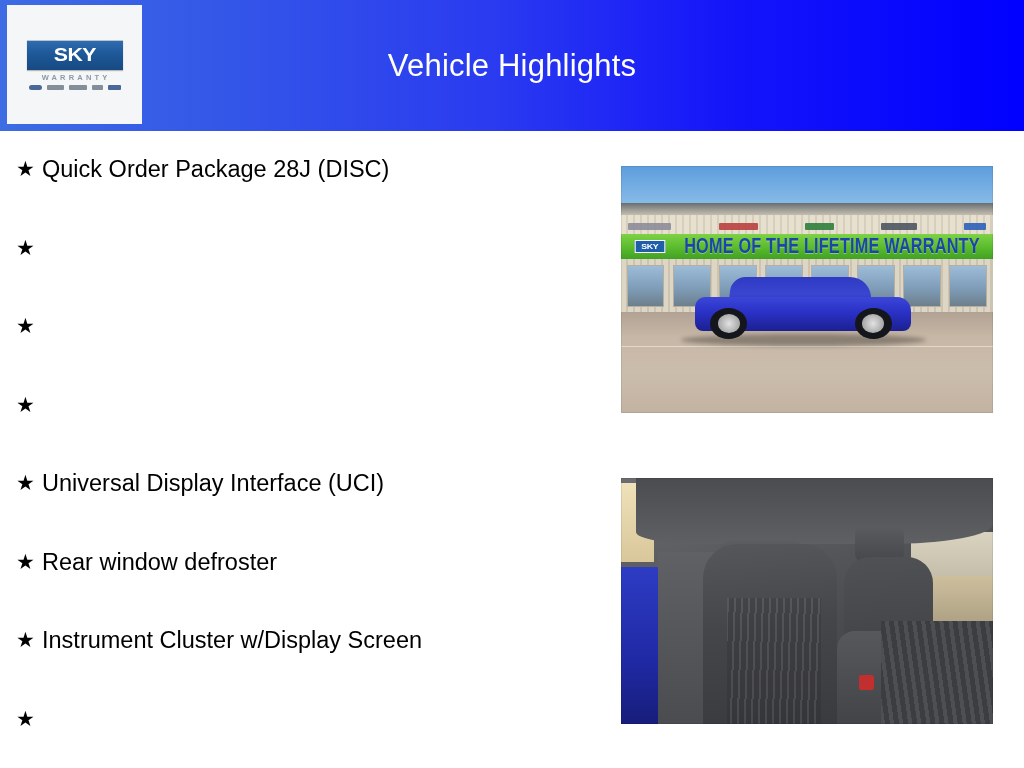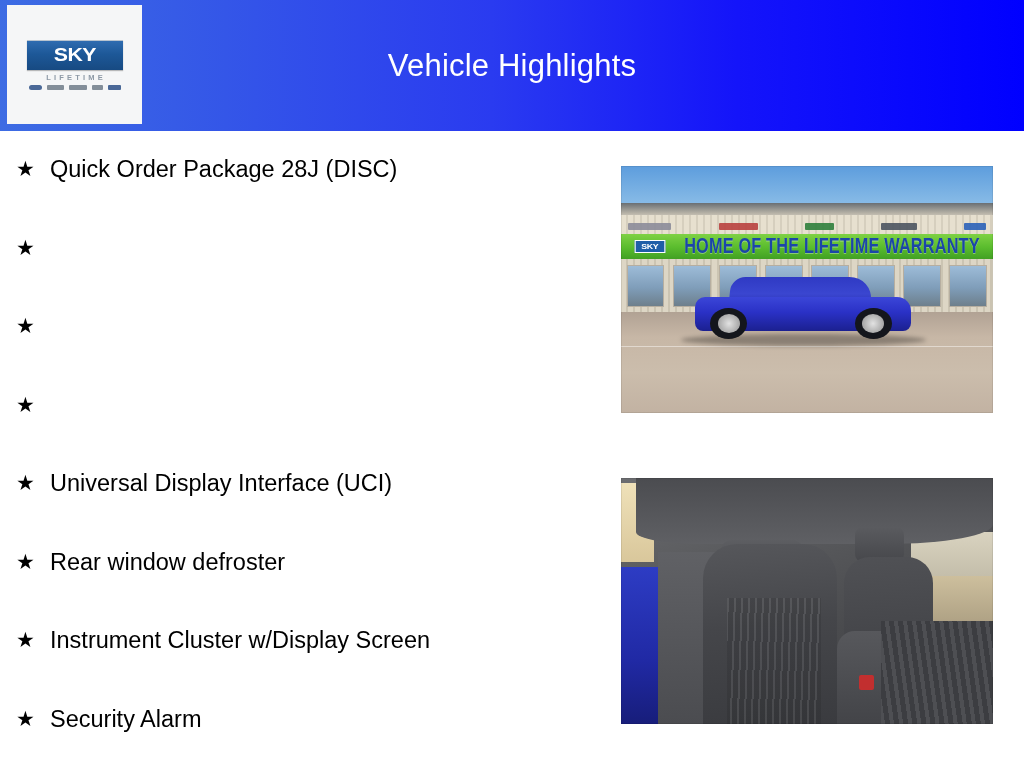--- a/index.html
+++ b/index.html
@@ -110,21 +110,20 @@
     line-height: 30px;
     text-align: left;
     padding-left: 4px;
     box-sizing: border-box;
   }
   .bullet-text {
     color: #000000;
     font-size: 23.5px;
     line-height: 30px;
     white-space: nowrap;
-    margin-left: 8px;
   }
 
   
   .photo {
     position: absolute;
     overflow: hidden;
     background: #cfcfcf;
   }
   #photo-exterior {
     left: 621px; top: 166px;
@@ -329,21 +328,21 @@
 
   <div id="header">
     <div id="header-title">Vehicle Highlights</div>
   </div>
 
   <div id="logo-box">
     <div id="logo-inner">
       <div id="logo-plate">
         <span id="logo-sky">SKY</span>
       </div>
-      <div id="logo-automall">LIFETIME</div>
+      <div id="logo-automall">WARRANTY</div>
       <div id="logo-brands">
         <span class="brand-mark brand-0"></span>
         <span class="brand-mark brand-1"></span>
         <span class="brand-mark brand-2"></span>
         <span class="brand-mark brand-3"></span>
         <span class="brand-mark brand-4"></span>
       </div>
     </div>
   </div>
 
@@ -368,21 +367,20 @@
     <div class="bullet-row">
       <span class="bullet-star">★</span>
       <span class="bullet-text">Rear window defroster</span>
     </div>
     <div class="bullet-row">
       <span class="bullet-star">★</span>
       <span class="bullet-text">Instrument Cluster w/Display Screen</span>
     </div>
     <div class="bullet-row">
       <span class="bullet-star">★</span>
-      <span class="bullet-text">Security Alarm</span>
     </div>
   </div>
 
   <div class="photo" id="photo-exterior">
     <div class="ext-sky"></div>
     <div class="ext-roof"></div>
     <div class="ext-wall-top"></div>
 
     <div class="ext-brandrow">
       <span class="ext-brand b0"></span>

